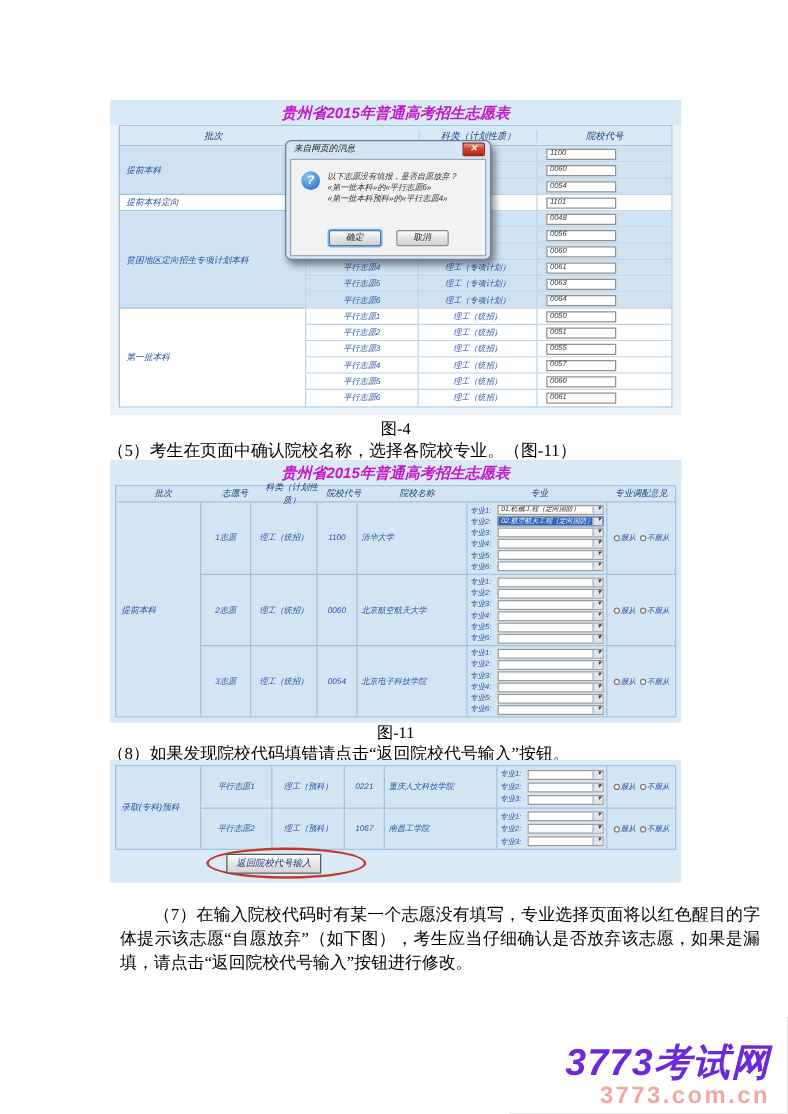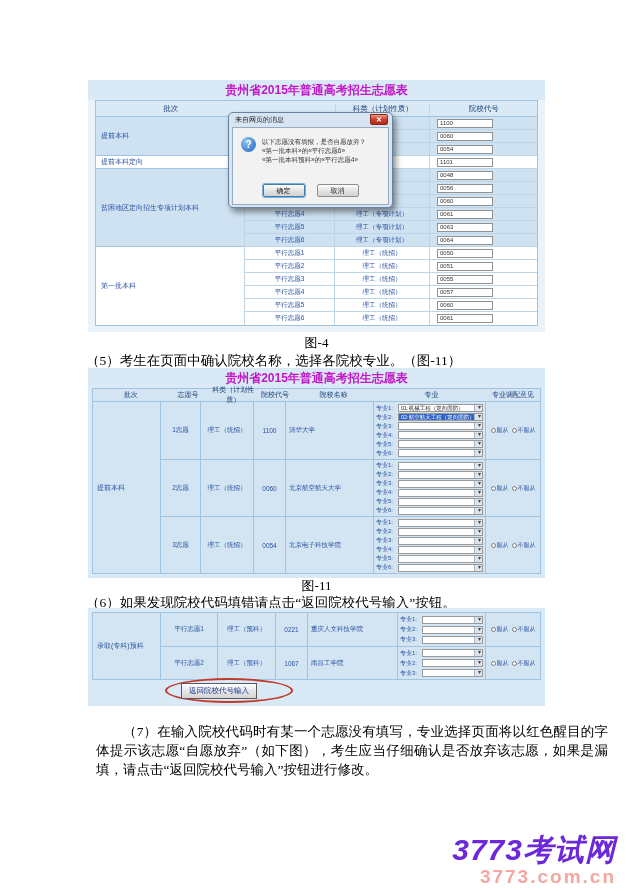--- a/index.html
+++ b/index.html
@@ -1,21 +1,21 @@
 <!DOCTYPE html>
 <html><head>
 <meta charset="utf-8">
 <style>
   * { margin:0; padding:0; box-sizing:border-box; }
   body { background:#888; }
   .page { position:relative; width:630px; height:891px; background:#ffffff; margin:0 auto; overflow:hidden;
           font-family:"Liberation Sans", sans-serif; }
 
   
-  .shot { position:absolute; }
+  .shot { position:absolute;font-style:italic; }
   .t-title { height:20px; line-height:20px; text-align:center; color:#c318c3; font-weight:bold;
              font-size:12px; background:#d9e9f6; }
 
   
   .t10 { left:88px; top:80px; width:457px; background:#eaf3fa; padding:0 7px 6px; }
   .t10 .t-title { margin:0 -7px; }
   .t10-table { border:1px solid #9fc3e0; background:#fff; }
   .t10-head { display:flex; height:16px; background:#d9e9f6; border-bottom:1px solid #9fc3e0;
               font-size:7.5px; color:#1a3f77; align-items:center; }
   .t10-head span { text-align:center; }
@@ -464,21 +464,21 @@
                   <span>不服从</span>
                 </span>
             </span>
           </div>
         </div>
       </div>
     </div>
   </div>
 
   <div class="cap cap11">图-11</div>
-  <div class="para p6">（6）如果发现院校代码填错请点击“返回院校代号输入”按钮。</div>
+  <div class="para p6">（8）如果发现院校代码填错请点击“返回院校代号输入”按钮。</div>
 
   <div class="shot t12 bluetab">
     <div class="inner">
       <div class="tbody">
         <div class="bcol w1">录取(专科)预科</div>
         <div class="rcol">
 
           <div class="rrow r12">
             <span class="c x2">平行志愿1</span>
             <span class="c x3">理工（预科）</span>

